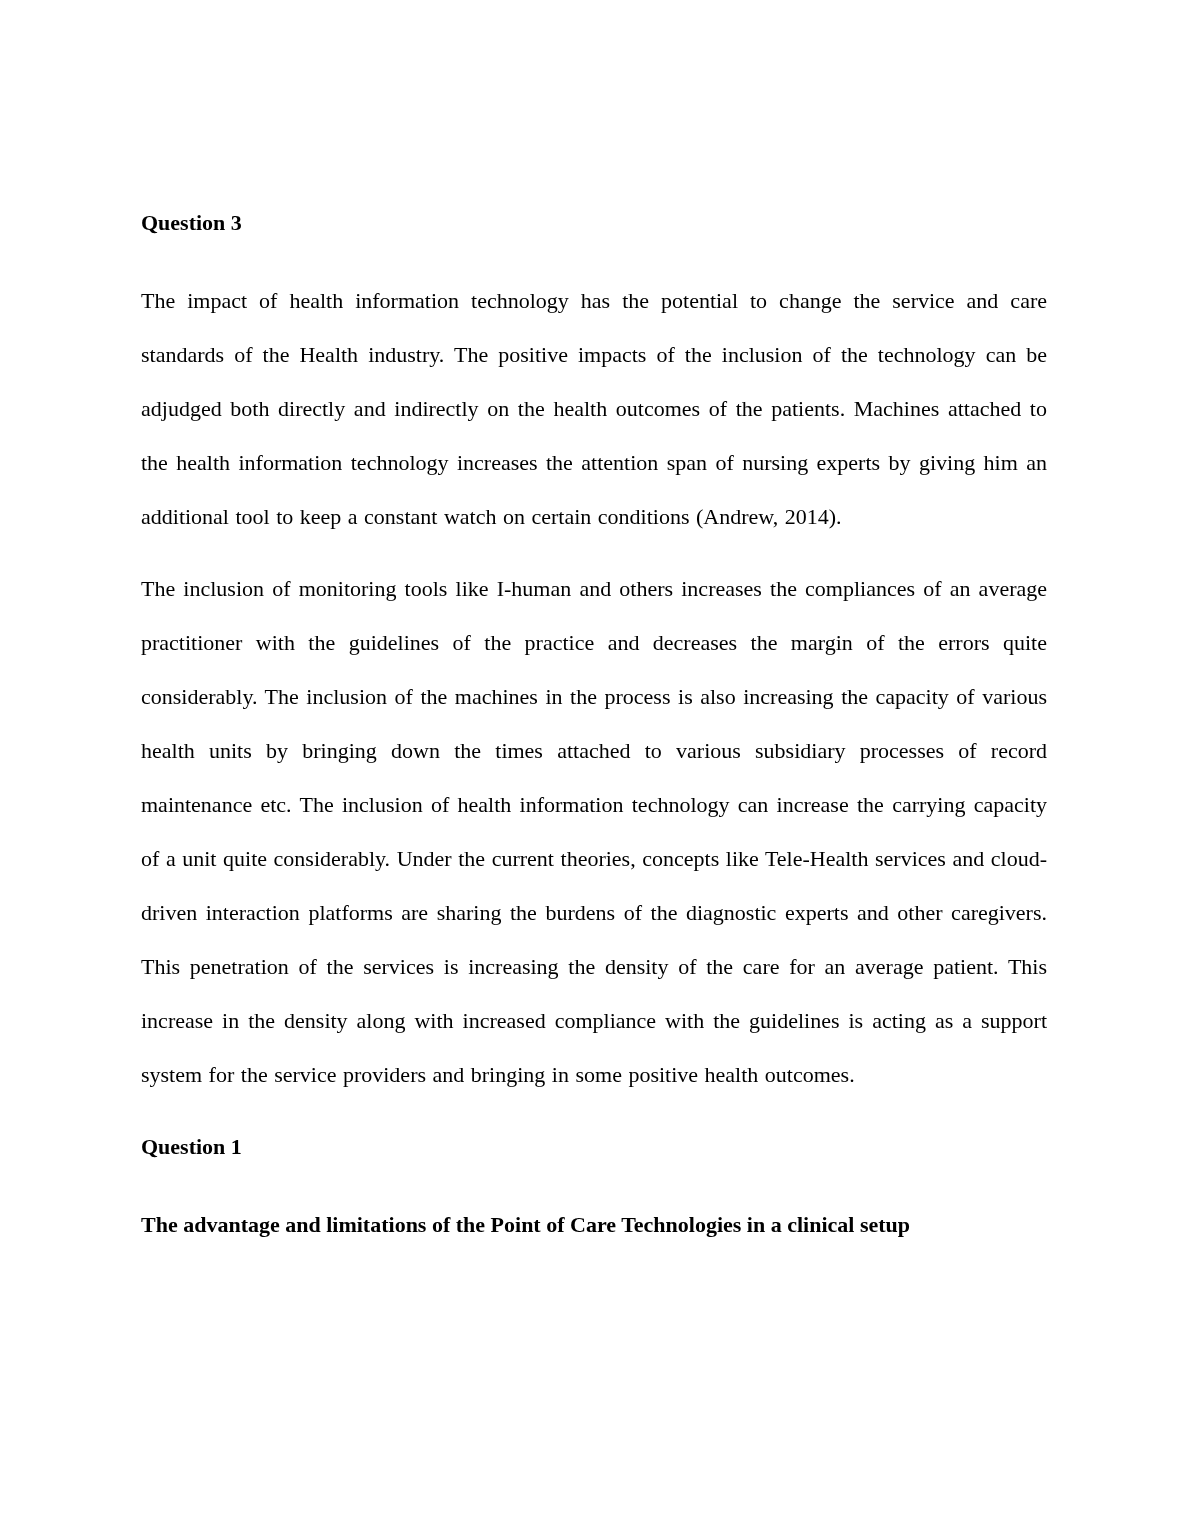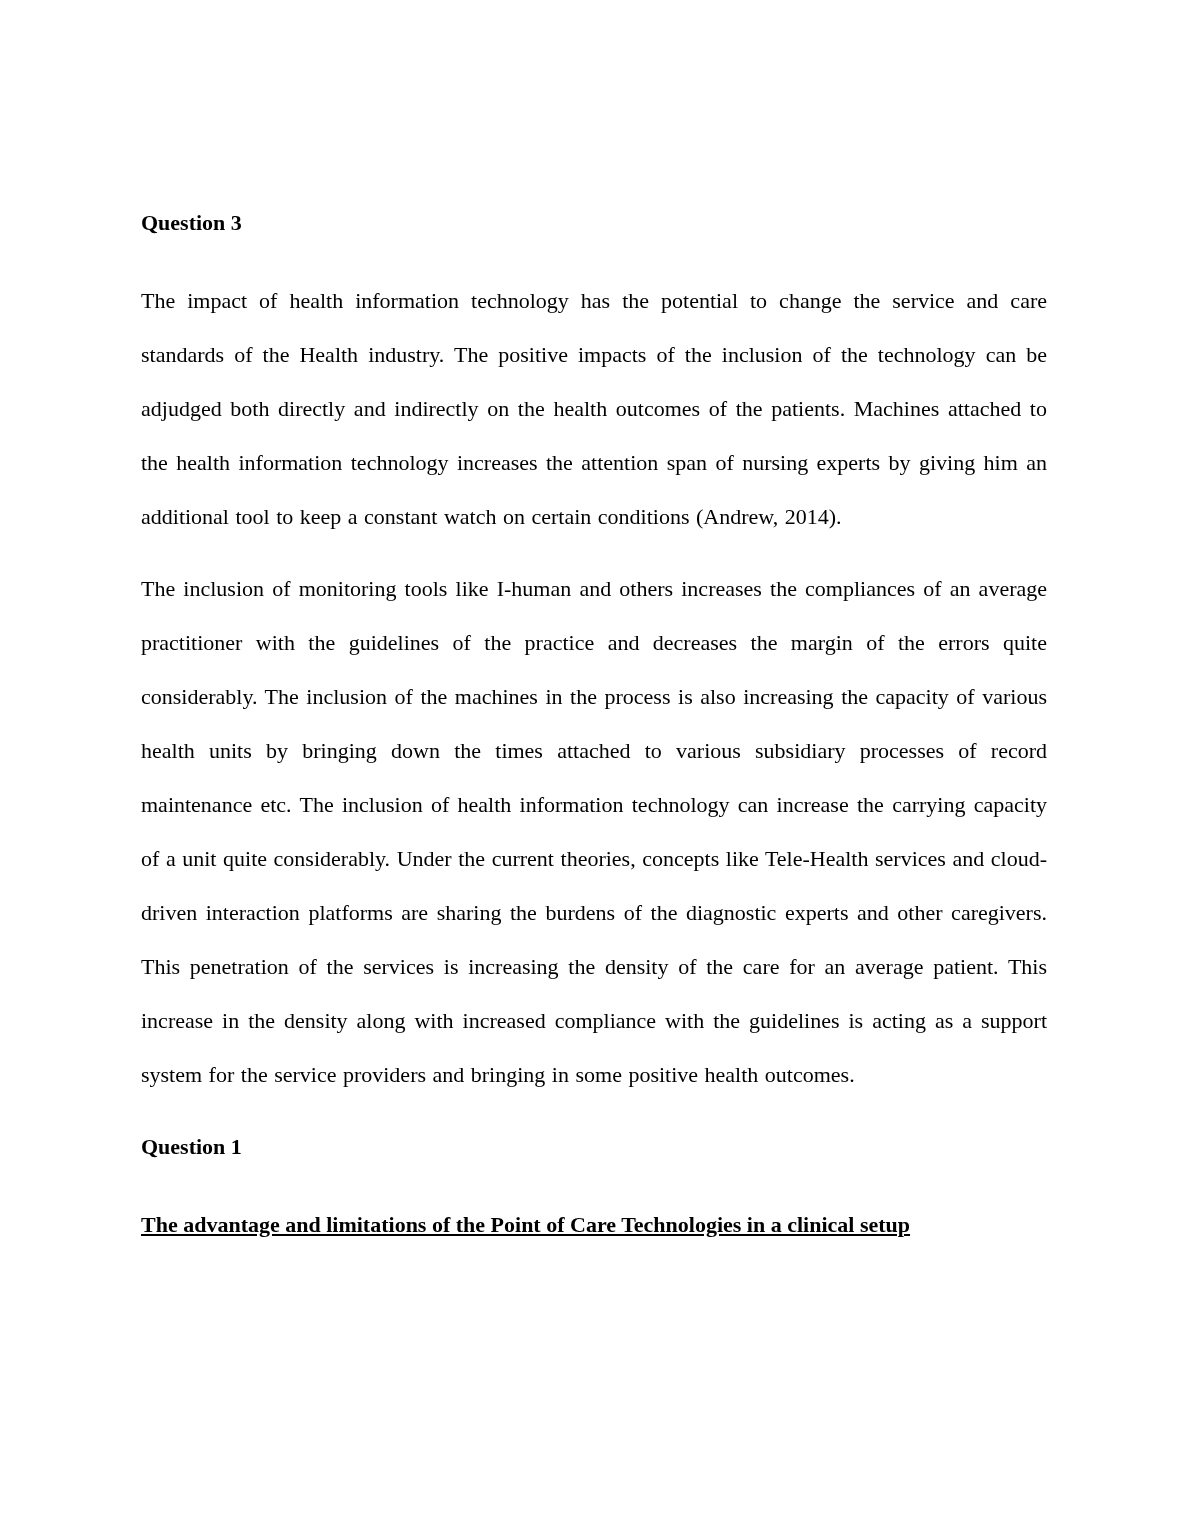--- a/index.html
+++ b/index.html
@@ -32,21 +32,20 @@
     margin: 0 3px 18px 0;
     text-align: justify;
     word-spacing: 1px;
   }
   .subtitle {
     font-size: 22px;
     font-weight: bold;
     line-height: 54px;
     margin: 0;
     text-align: left;
-    text-decoration: underline;
   }
 </style>
 </head>
 <body>
 
 <div class="page">
   <p class="heading">Question 3</p>
 
   <p class="para">The impact of health information technology has the potential to change the service and care standards of the Health industry. The positive impacts of the inclusion of the technology can be adjudged both directly and indirectly on the health outcomes of the patients. Machines attached to the health information technology increases the attention span of nursing experts by giving him an additional tool to keep a constant watch on certain conditions (Andrew, 2014).</p>
 

